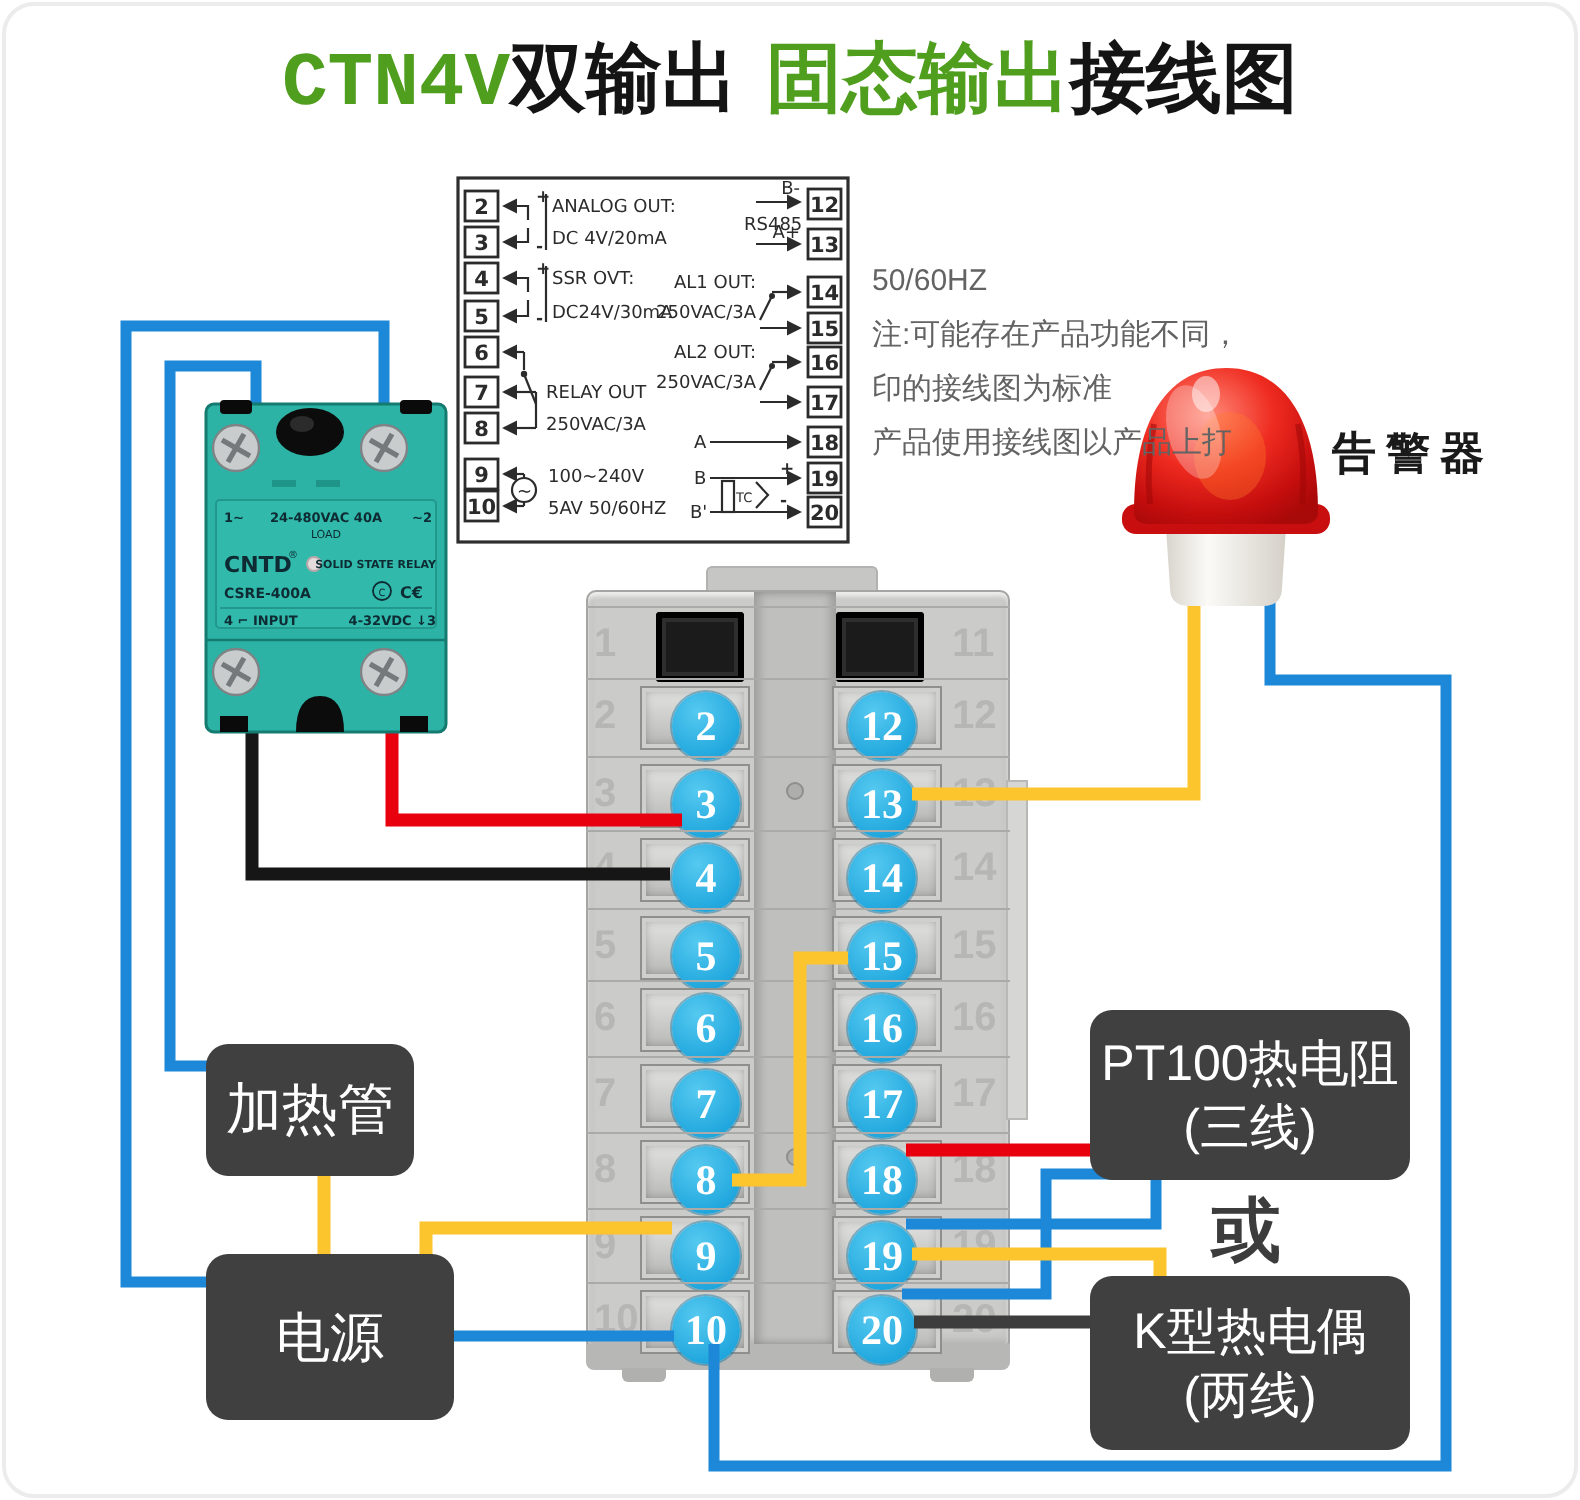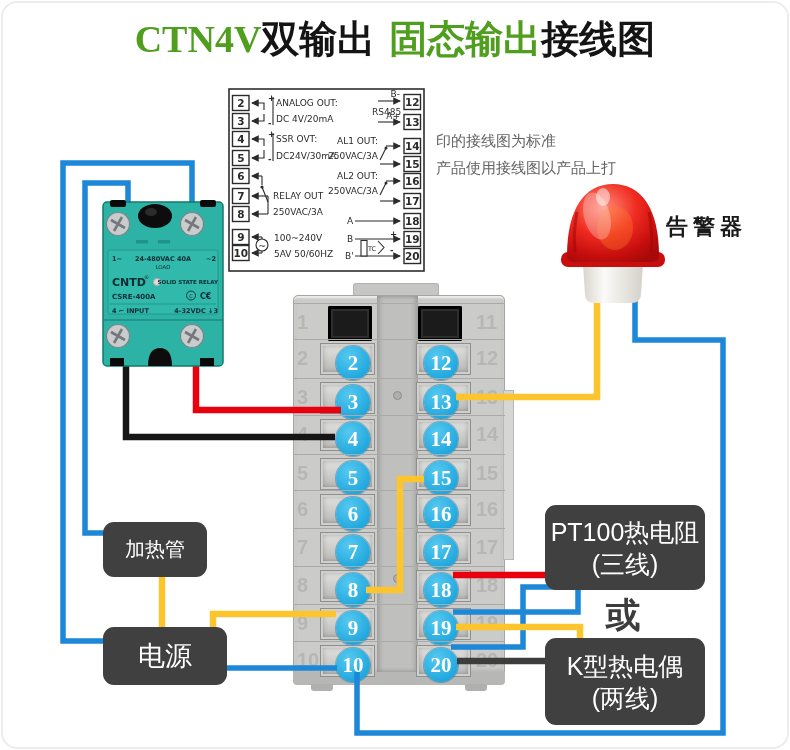--- a/index.html
+++ b/index.html
@@ -2,21 +2,21 @@
 <html><head>
 <meta charset="utf-8">
 <style>
   html,body{margin:0;padding:0;background:#fff;}
   .stage{position:relative;width:790px;height:750px;background:#fff;overflow:hidden;
          font-family:"Liberation Sans",sans-serif;}
   .frame{position:absolute;inset:1px;border:2px solid #ececec;border-radius:16px;pointer-events:none;z-index:9;}
 
   
   .title{position:absolute;top:14px;left:0;width:100%;text-align:center;
-         font-family:Liberation Serif, serif;font-weight:700;font-size:38px;color:#141414;z-index:4;}
+         font-family:Liberation Mono, monospace;font-weight:700;font-size:38px;color:#141414;z-index:4;}
   .title .green{color:#4f9e1e;}
   .title .sp{margin-right:14px;}
 
   
   .note{position:absolute;left:436px;top:127px;width:240px;color:#636363;
         font-size:15px;line-height:27px;z-index:4;}
 
   
   .pinout{position:absolute;left:228px;top:88px;z-index:4;}
   .pinout .pb{fill:#fff;stroke:#2e2e2e;stroke-width:1.6;}
@@ -73,38 +73,40 @@
   
   .ssr{position:absolute;left:100px;top:200px;z-index:3;}
   .alarm{position:absolute;left:553px;top:170px;z-index:3;}
   .alarm-label{position:absolute;left:666px;top:212px;font-size:22px;font-weight:700;color:#1a1a1a;
                letter-spacing:5px;z-index:4;}
 
   
   .lbox{position:absolute;background:#404040;color:#fff;border-radius:11px;z-index:3;
         display:flex;flex-direction:column;align-items:center;justify-content:center;
         font-weight:400;text-align:center;}
-  .lbox.heater{left:103px;top:522px;width:104px;height:55px;font-size:20px;}
-  .lbox.power{left:103px;top:627px;width:124px;height:58px;font-size:27px;line-height:34px;}
+  .lbox.heater{left:103px;top:522px;width:104px;height:66px;font-size:28px;}
+  .lbox.power{left:103px;top:627px;width:124px;height:83px;font-size:27px;line-height:34px;}
   .lbox.pt100{left:545px;top:505px;width:160px;height:85px;font-size:25px;line-height:32px;justify-content:center;}
   .lbox.ktc{left:545px;top:638px;width:160px;height:87px;font-size:25px;line-height:32px;}
   .or-text{position:absolute;left:598px;top:592px;width:50px;text-align:center;
            font-size:35px;font-weight:700;color:#3c3c3c;z-index:3;}
 </style>
 </head>
 <body>
 
 <div class="stage">
   <div class="frame"></div>
 
   <div class="title">
     <span class="green">CTN4V</span><span class="sp">双输出</span><span class="green">固态输出</span><span>接线图</span>
   </div>
 
   <div class="note">
+    <div>50/60HZ</div>
+    <div>注:可能存在产品功能不同，</div>
     <div>印的接线图为标准</div>
     <div>产品使用接线图以产品上打</div>
   </div>
 
   <div class="controller">
     <div class="ct-tab"></div>
     <div class="ct-body"></div>
     <div class="ct-channel"></div>
     <div class="ct-flange"></div>
     <div class="ct-base"></div>

